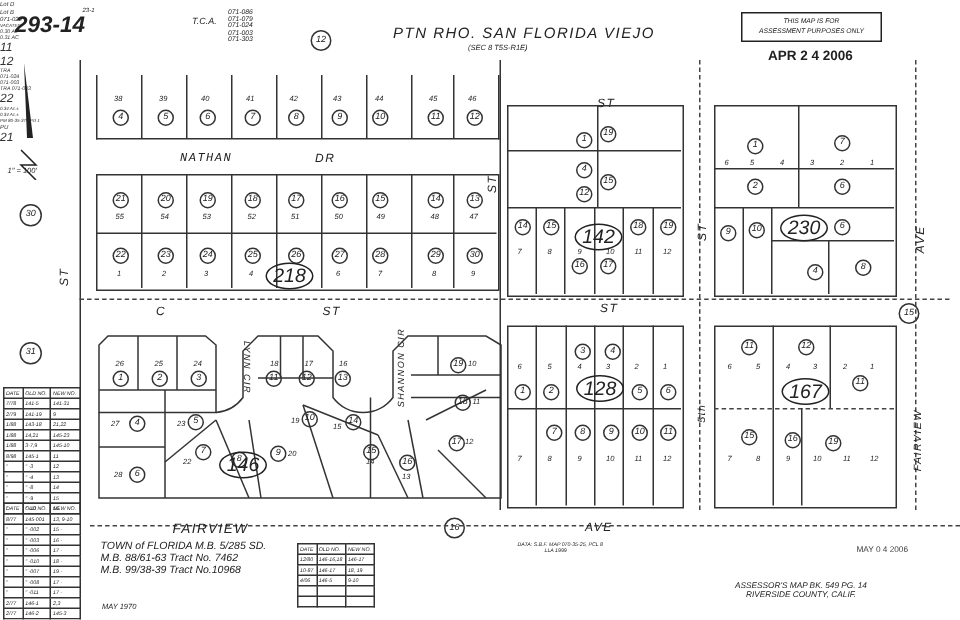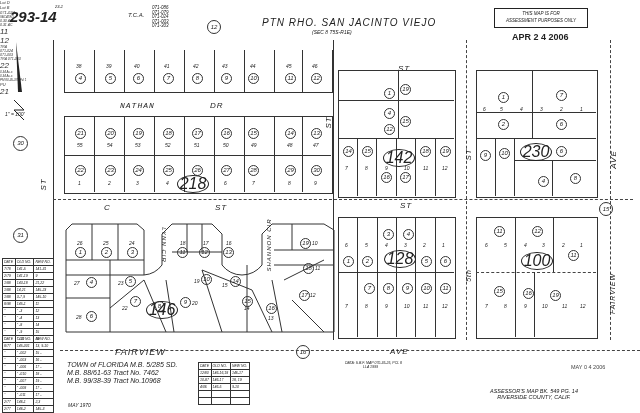--- a/index.html
+++ b/index.html
@@ -1,21 +1,21 @@
 <!DOCTYPE html>
 <html><head>
 <meta charset="utf-8">
 <style>
   html,body{margin:0;padding:0;background:#fff;}
   body{width:640px;height:413px;position:relative;overflow:hidden;font-family:"Liberation Sans",sans-serif;color:#222;}
   .abs{position:absolute;}
   .it{font-style:italic;}
   .lbl{font-size:7px;font-style:italic;color:#333;}
   .circ{position:absolute;border:1px solid #333;border-radius:50%;text-align:center;font-size:6px;font-style:italic;line-height:9px;width:9px;height:9px;}
-  .oval{position:absolute;border:1.4px solid #222;border-radius:50%;text-align:center;font-size:16px;font-style:italic;line-height:16px;width:30px;height:16px;}
+  .oval{position:absolute;border:1.4px solid #222;border-radius:50%;text-align:center;font-size:13px;font-style:italic;line-height:16px;width:30px;height:16px;}
   .lotnum{position:absolute;font-size:5px;font-style:italic;}
   .street{position:absolute;font-size:8px;font-style:italic;letter-spacing:1px;}
   .dash-h{position:absolute;height:0;border-top:1px dashed #444;}
   .dash-v{position:absolute;width:0;border-left:1px dashed #444;}
   .line-h{position:absolute;height:0;border-top:1px solid #333;}
   .line-v{position:absolute;width:0;border-left:1px solid #333;}
   table.hist{position:absolute;border-collapse:collapse;font-size:3.5px;font-style:italic;}
   table.hist td{border:0.8px solid #333;height:6px;padding:0 1px;white-space:nowrap;}
   .stamp{position:absolute;border:1px solid #222;font-size:4.5px;font-style:italic;text-align:center;line-height:8px;}
 </style>
@@ -26,21 +26,21 @@
 <div class="abs it" style="left:55px;top:4px;font-size:4px;">23-1</div>
 <div class="abs it" style="left:128px;top:12px;font-size:6px;">T.C.A.</div>
 <div class="abs it" style="left:152px;top:6px;font-size:4.5px;line-height:4.5px;">
   <div>071-086</div>
   <div>071-079</div>
   <div>071-024</div>
   <div>071-003</div>
   <div>071-303</div>
 </div>
 <div class="circ" style="left:207px;top:20px;width:12px;height:12px;line-height:12px;">12</div>
-<div class="abs it" style="left:262px;top:17px;font-size:10px;letter-spacing:1px;">PTN RHO. SAN JACINTO VIEJO</div>
+<div class="abs it" style="left:262px;top:17px;font-size:10px;letter-spacing:1px;">PTN RHO. SAN FLORIDA VIEJO</div>
 <div class="abs it" style="left:312px;top:29px;font-size:5px;">(SEC 8 T5S-R1E)</div>
 <div class="stamp" style="left:494px;top:8px;width:92px;height:17px;line-height:7px;padding-top:1px;">
   <div>THIS MAP IS FOR</div>
   <div>ASSESSMENT PURPOSES ONLY</div>
 </div>
 <div class="abs" style="left:512px;top:32px;font-size:9px;font-weight:bold;">APR 2 4 2006</div>
 
 <svg class="abs" style="left:4px;top:40px;" width="30" height="80">
   <path d="M12 2 L18 52 L14 52 Z" fill="#222"></path>
   <path d="M10 60 L20 70 L10 70 L20 80" stroke="#222" fill="none" stroke-width="1"></path>
@@ -329,21 +329,21 @@
 <div class="line-v" style="left:515px;top:217px;height:120px;"></div>
 <div class="line-v" style="left:553px;top:217px;height:55px;"></div>
 <div class="line-v" style="left:534px;top:272px;height:65px;"></div>
 <div class="circ" style="left:494px;top:226px;">11</div>
 <div class="lbl" style="left:488px;top:237px;font-size:3px;">0.34 Ac.±</div>
 <div class="circ" style="left:532px;top:226px;">12</div>
 <div class="lbl" style="left:526px;top:237px;font-size:3px;">0.34 Ac.±</div>
 <div class="lbl" style="left:558px;top:228px;font-size:3px;">PM 80-35-375 Pcl 1</div>
 <div class="lbl" style="left:572px;top:252px;font-size:4px;">PU</div>
 <div class="circ" style="left:568px;top:250px;">11</div>
-<div class="oval" style="left:521px;top:252px;">100</div>
+<div class="oval" style="left:521px;top:252px;">167</div>
 <div class="lotnum" style="left:485px;top:242px;">6</div>
 <div class="lotnum" style="left:504px;top:242px;">5</div>
 <div class="lotnum" style="left:524px;top:242px;">4</div>
 <div class="lotnum" style="left:542px;top:242px;">3</div>
 <div class="lotnum" style="left:562px;top:242px;">2</div>
 <div class="lotnum" style="left:580px;top:242px;">1</div>
 <div class="lbl" style="left:526px;top:272px;font-size:8px;">21</div>
 <div class="circ" style="left:494px;top:286px;">15</div>
 <div class="circ" style="left:523px;top:288px;">16</div>
 <div class="circ" style="left:550px;top:290px;">19</div>

